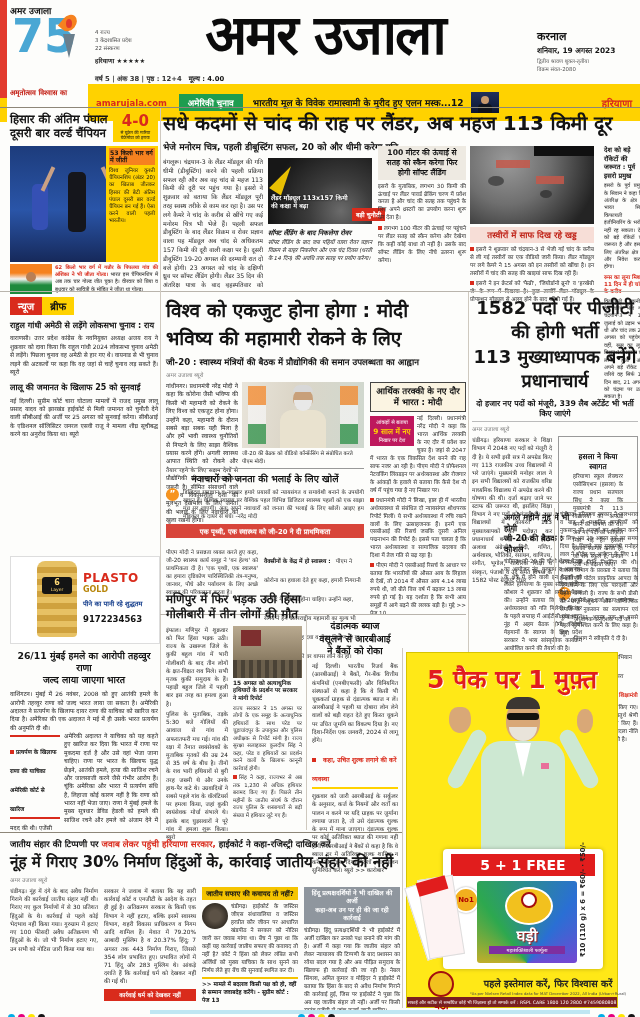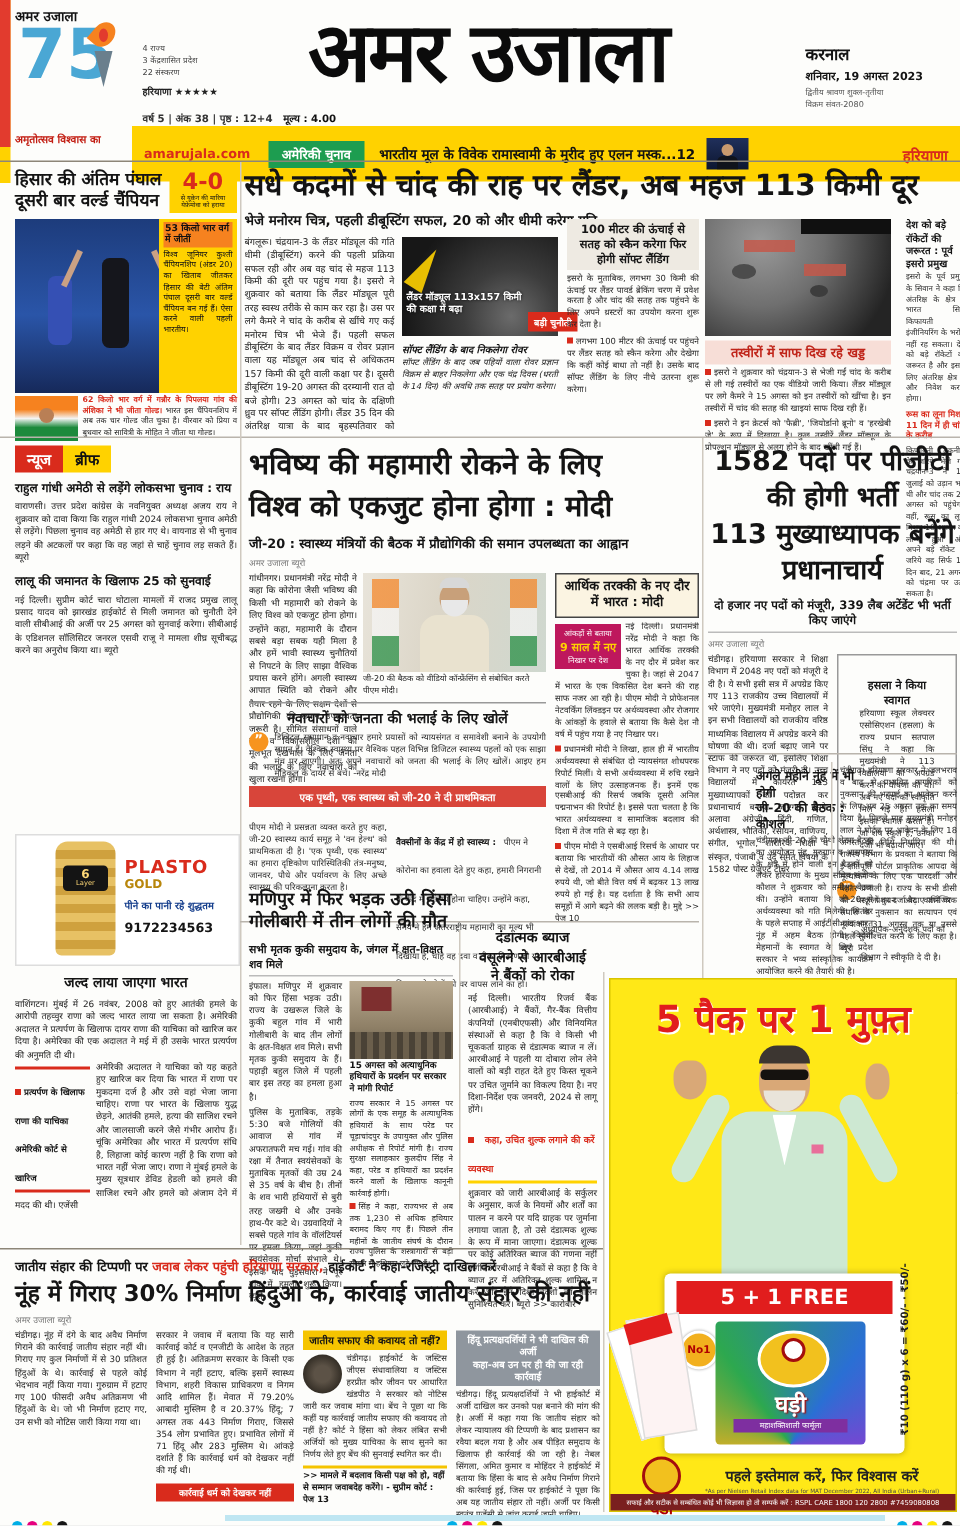--- a/index.html
+++ b/index.html
@@ -171,34 +171,35 @@
     <div class="abs" style="left:72px;top:14px;width:72px;">
       <div class="b" style="font-size:12px;color:#d92b1c;letter-spacing:.5px;">PLASTO</div>
       <div class="b" style="font-size:8px;color:#b8860b;">GOLD</div>
       <div class="b" style="font-size:6.6px;color:#153e8c;margin-top:6px;line-height:1.3;">पीने का पानी रहे शुद्धतम</div>
       <div class="b" style="font-size:8.5px;margin-top:5px;">9172234563</div>
     </div>
   </div>
 
   <div class="abs" style="left:10px;top:650px;width:148px;">
     <div class="b ctr" style="font-size:9.3px;line-height:1.3;">
+      <div>26/11 मुंबई हमले का आरोपी तहव्वुर राणा</div>
       <div>जल्द लाया जाएगा भारत</div>
     </div>
     <div class="body" style="margin-top:4px;font-size:5.9px;">
       <span>वाशिंगटन। मुंबई में 26 नवंबर, 2008 को हुए आतंकी हमले के आरोपी तहव्वुर राणा को जल्द भारत लाया जा सकता है। अमेरिकी अदालत ने प्रत्यर्पण के खिलाफ दायर राणा की याचिका को खारिज कर दिया है। अमेरिका की एक अदालत ने मई में ही उसके भारत प्रत्यर्पण की अनुमति दी थी।</span>
     </div>
     <div style="float:left;width:50px;border-top:2px solid #d92b1c;border-bottom:2px solid #d92b1c;padding:2px 0;margin:3px 4px 2px 0;">
       <span class="sq"></span><span class="b" style="font-size:5.8px;line-height:1.35;">प्रत्यर्पण के खिलाफ राणा की याचिका अमेरिकी कोर्ट से खारिज</span>
     </div>
     <div class="body" style="font-size:5.9px;">अमेरिकी अदालत ने याचिका को यह कहते हुए खारिज कर दिया कि भारत में राणा पर मुकदमा दर्ज है और उसे वहां भेजा जाना चाहिए। राणा पर भारत के खिलाफ युद्ध छेड़ने, आतंकी हमले, हत्या की साजिश रचने और जालसाजी करने जैसे गंभीर आरोप हैं। चूंकि अमेरिका और भारत में प्रत्यर्पण संधि है, लिहाजा कोई कारण नहीं है कि राणा को भारत नहीं भेजा जाए। राणा ने मुंबई हमले के मुख्य सूत्रधार डेविड हेडली को हमले की साजिश रचने और हमले को अंजाम देने में मदद की थी। एजेंसी</div>
   </div>
 
   <div class="abs b" style="left:166px;top:297px;width:300px;font-size:19px;line-height:1.45;">
+    <div>विश्व को एकजुट होना होगा : मोदी</div>
     <div>भविष्य की महामारी रोकने के लिए</div>
-    <div>विश्व को एकजुट होना होगा : मोदी</div>
   </div>
   <div class="abs b" style="left:166px;top:356px;width:300px;font-size:8.6px;">जी-20 : स्वास्थ्य मंत्रियों की बैठक में प्रौद्योगिकी की समान उपलब्धता का आह्वान</div>
   <div class="abs byline" style="left:166px;top:371px;">अमर उजाला ब्यूरो</div>
 
   <div class="abs body" style="left:166px;top:382px;width:72px;height:164px;overflow:hidden;font-size:5.9px;">गांधीनगर। प्रधानमंत्री नरेंद्र मोदी ने कहा कि कोरोना जैसी भविष्य की किसी भी महामारी को रोकने के लिए विश्व को एकजुट होना होगा। उन्होंने कहा, महामारी के दौरान सबसे बड़ा सबक यही मिला है और हमें भावी स्वास्थ्य चुनौतियों से निपटने के लिए साझा वैश्विक प्रयास करने होंगे। अगली स्वास्थ्य आपात स्थिति को रोकने और तैयार रहने के लिए सक्षम देशों से प्रौद्योगिकी की समान उपलब्धता जरूरी है। सीमित संसाधनों वाले छोटे व विकासशील देशों की मूलभूत देखभाल के लिए जनता की भलाई के लिए नवाचारों को खुला रखना होगा।</div>
 
   <div class="abs" style="left:242px;top:382px;width:122px;">
     <div class="photo" style="width:122px;height:66px;background:linear-gradient(100deg,#e8e4da 0%,#dcd6c8 40%,#cfd8cf 100%);">
       <div class="abs" style="left:6px;top:4px;width:18px;height:58px;background:linear-gradient(180deg,#f6821f 33%,#f6f6f6 33% 66%,#1d8a3c 66%);opacity:.7;"></div>
       <div class="abs" style="right:6px;top:4px;width:18px;height:58px;background:linear-gradient(180deg,#f6821f 33%,#f6f6f6 33% 66%,#1d8a3c 66%);opacity:.7;"></div>
@@ -282,21 +283,20 @@
   <div class="rule-v" style="left:554px;top:508px;height:140px;"></div>
   <div class="abs" style="left:560px;top:508px;width:78px;">
     <div class="body-sm" style="margin-top:3px;">चंडीगढ़। हरियाणा सरकार ने जलभराव व बाढ़ से प्रभावित नागरिकों को नुकसान की भरपाई का आवेदन करने के लिए अब 25 अगस्त तक का समय दिया है। पिछले माह मुख्यमंत्री मनोहर लाल ने पोर्टल पर आवेदन के लिए 18 अगस्त की तिथि निर्धारित की थी। राजस्व विभाग के प्रवक्ता ने बताया कि ई-क्षतिपूर्ति पोर्टल प्राकृतिक आपदा के मूल्यांकन के लिए एक पारदर्शी और बेहतर प्रणाली है। राज्य के सभी डीसी को घर, पशुधन और वाणिज्यिक संपत्ति के नुकसान का सत्यापन एवं मूल्यांकन 31 अगस्त तक या उससे पहले सुनिश्चित करने के लिए कहा है। ब्यूरो</div>
   </div>
 
   <div class="abs" style="left:166px;top:592px;width:136px;">
     <div class="b" style="font-size:11.8px;line-height:1.3;">
       <div>मणिपुर में फिर भड़क उठी हिंसा</div>
       <div>गोलीबारी में तीन लोगों की मौत</div>
     </div>
-    <div class="b" style="font-size:7.2px;margin-top:4px;border-bottom:1px solid #bbb;padding-bottom:3px;">सभी मृतक कुकी समुदाय के, जंगल में क्षत-विक्षत शव मिले</div>
     <div style="display:flex;margin-top:3px;gap:5px;">
       <div style="width:62px;">
         <div class="body" style="font-size:5.8px;">इंफाल। मणिपुर में शुक्रवार को फिर हिंसा भड़क उठी। राज्य के उखरूल जिले के कुकी बहुल गांव में भारी गोलीबारी के बाद तीन लोगों के क्षत-विक्षत शव मिले। सभी मृतक कुकी समुदाय के हैं। पहाड़ी बहुल जिले में पहली बार इस तरह का हमला हुआ है।</div>
         <div class="body" style="font-size:5.8px;margin-top:2px;">पुलिस के मुताबिक, तड़के 5:30 बजे गोलियों की आवाज से गांव में अफरातफरी मच गई। गांव की रक्षा में तैनात स्वयंसेवकों के मुताबिक मृतकों की उम्र 24 से 35 वर्ष के बीच है। तीनों के शव भारी हथियारों से बुरी तरह जख्मी थे और उनके हाथ-पैर कटे थे। उग्रवादियों ने सबसे पहले गांव के वॉलंटियर्स पर हमला किया, जहां कुकी स्वयंसेवक मोर्चा संभाले थे। इसके बाद घुड़सवारों ने पूरे गांव में हमला शुरू किया। ब्यूरो</div>
       </div>
       <div style="width:69px;">
         <div class="photo" style="width:69px;height:52px;background:linear-gradient(180deg,#b9aa90 0%,#8e7f66 60%,#5d5547 100%);">
           <div class="abs" style="left:0;bottom:0;width:69px;height:18px;background:repeating-linear-gradient(90deg,#4a4236 0 4px,#6b5f4c 4px 8px);"></div>
           <div class="abs" style="left:8px;top:4px;width:20px;height:16px;background:#7e2f2f;"></div>
         </div>
@@ -318,21 +318,21 @@
     <div class="body" style="font-size:5.8px;margin-top:4px;">नई दिल्ली। भारतीय रिजर्व बैंक (आरबीआई) ने बैंकों, गैर-बैंक वित्तीय कंपनियों (एनबीएफसी) और विनियमित संस्थाओं से कहा है कि वे किसी भी चूककर्ता ग्राहक से दंडात्मक ब्याज न लें। आरबीआई ने पहली या दोबारा लोन लेने वालों को बड़ी राहत देते हुए किस्त चूकने पर उचित जुर्माने का विकल्प दिया है। नए दिशा-निर्देश एक जनवरी, 2024 से लागू होंगे।</div>
     <div style="margin:3px 0;border-bottom:2px solid #ffd200;padding-bottom:2px;">
       <span class="sq"></span>
       <span class="b red" style="font-size:6.2px;line-height:1.35;">कहा, उचित शुल्क लगाने की करें व्यवस्था</span>
     </div>
     <div class="body" style="font-size:5.8px;">शुक्रवार को जारी आरबीआई के सर्कुलर के अनुसार, कर्ज के नियमों और शर्तों का पालन न करने पर यदि ग्राहक पर जुर्माना लगाया जाता है, तो उसे दंडात्मक शुल्क के रूप में माना जाएगा। दंडात्मक शुल्क पर कोई अतिरिक्त ब्याज की गणना नहीं होगी। आरबीआई ने बैंकों से कहा है कि वे ब्याज दर में अतिरिक्त शुल्क शामिल न करें और इन दिशा-निर्देशों का पालन सुनिश्चित करें। ब्यूरो &gt;&gt; कारोबार</div>
   </div>
 
   <div class="rule-v" style="left:402px;top:648px;height:360px;"></div>
 
-  <div class="abs" style="left:406px;top:652px;width:232px;height:356px;background:#ffe817;border:1px solid #d8c400;box-sizing:border-box;">
+  <div class="abs" style="left:406px;top:652px;width:212px;height:356px;background:#ffe817;border:1px solid #d8c400;box-sizing:border-box;">
     <div class="b ctr" style="margin-top:8px;font-size:25px;color:#e11d1d;text-shadow:1px 1px 0 #fff;">5 पैक पर 1 मुफ़्त</div>
 
     <div class="abs" style="left:58px;top:48px;width:116px;height:150px;">
       <div class="abs" style="left:-6px;top:26px;width:16px;height:64px;background:#cde8d2;border-radius:8px;transform:rotate(28deg);"></div>
       <div class="abs" style="right:-6px;top:26px;width:16px;height:64px;background:#cde8d2;border-radius:8px;transform:rotate(-28deg);"></div>
       <div class="abs" style="left:-16px;top:6px;width:22px;height:26px;background:#d9a877;border-radius:40% 40% 50% 50%;"></div>
       <div class="abs" style="right:-12px;top:8px;width:16px;height:24px;background:#d9a877;border-radius:45%;"></div>
       <div class="abs" style="left:41px;top:0;width:34px;height:40px;border-radius:45%;background:#d9a877;"></div>
       <div class="abs" style="left:41px;top:-4px;width:34px;height:12px;border-radius:16px 16px 0 0;background:#3c3631;"></div>
       <div class="abs" style="left:42px;top:12px;width:32px;height:7px;background:#15120f;border-radius:3px;"></div>

